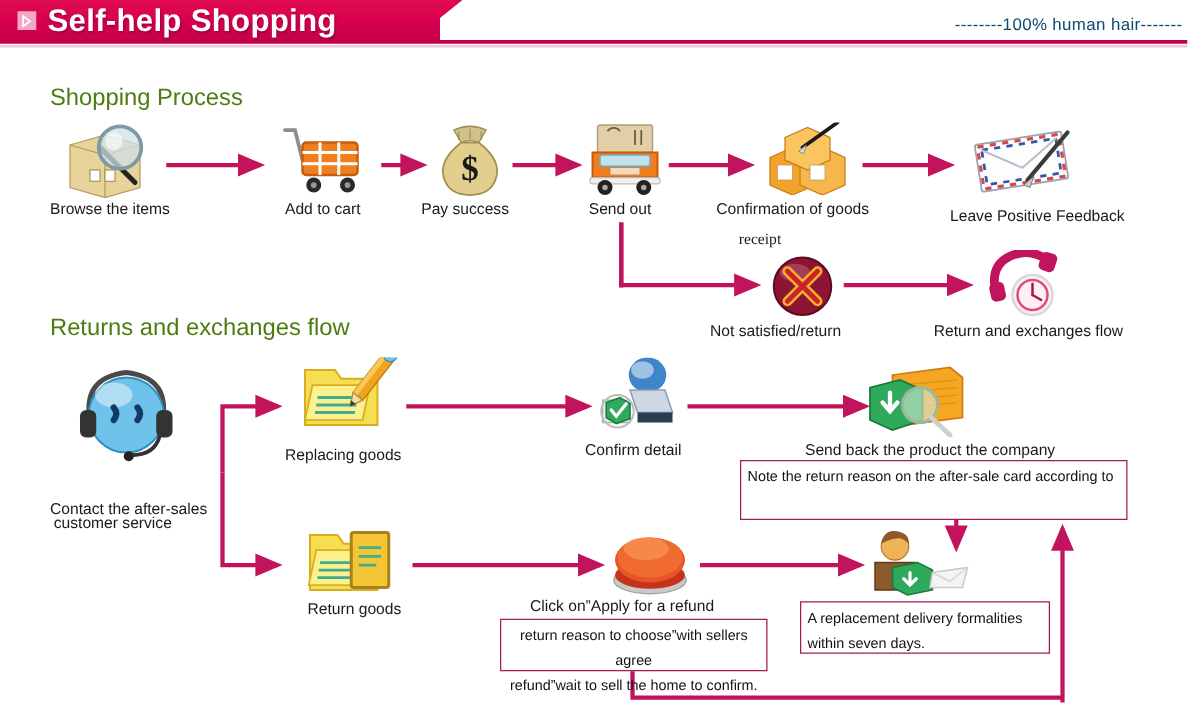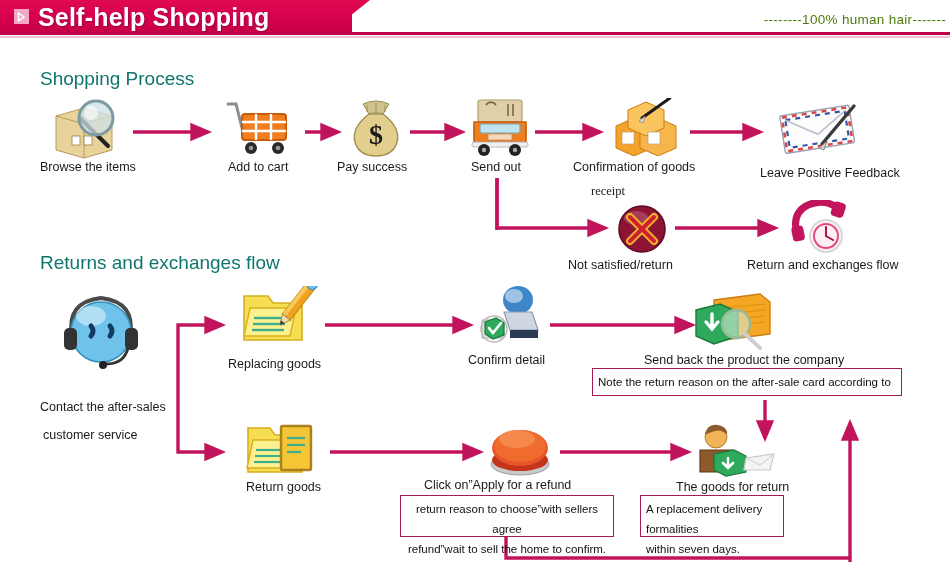--- a/index.html
+++ b/index.html
@@ -29,28 +29,28 @@
   }
   .hdr-arrow-box svg{display:block;}
   .hdr-title{
     position:absolute;left:38px;top:3px;
     font-size:25px;font-weight:bold;color:#ffffff;
     letter-spacing:0.2px;white-space:nowrap;
     text-shadow:1px 1px 2px rgba(120,0,45,.55);
   }
   .hdr-right{
     position:absolute;right:4px;top:12px;
-    font-size:13.5px;color:#4d7c0f;white-space:nowrap;letter-spacing:.3px;
+    font-size:13.5px;color:#0c4a6e;white-space:nowrap;letter-spacing:.3px;
   }
   .hdr-rule1{position:absolute;left:0;top:32px;width:950px;height:3px;background:#c2004a;}
   .hdr-rule2{position:absolute;left:0;top:36px;width:950px;height:2px;background:#f0c7d8;}
 
   
   .sec-title{
-    position:absolute;font-size:19px;color:#0f766e;white-space:nowrap;
+    position:absolute;font-size:19px;color:#4d7c0f;white-space:nowrap;
   }
   .sec-title.s1{left:40px;top:68px;}
   .sec-title.s2{left:40px;top:252px;}
 
   
   .lbl{
     position:absolute;font-size:12.5px;color:#1a1a1a;white-space:nowrap;
   }
 
   
@@ -258,21 +258,21 @@
       <ellipse cx="33" cy="28" rx="15" ry="10" fill="#ffffff" fill-opacity=".45"></ellipse>
       <path d="M33 38 q4 5 0 10" fill="none" stroke="#123a63" stroke-width="5" stroke-linecap="round"></path>
       <path d="M52 38 q4 5 0 10" fill="none" stroke="#123a63" stroke-width="5" stroke-linecap="round"></path>
       <rect x="6" y="40" width="13" height="22" rx="5" fill="#333"></rect>
       <rect x="67" y="40" width="13" height="22" rx="5" fill="#333"></rect>
       <path d="M70 60 Q66 76 48 76" fill="none" stroke="#333" stroke-width="3"></path>
       <circle cx="45" cy="77" r="4" fill="#222"></circle>
     </svg>
   </div>
   <div class="lbl" style="left:40px;top:400px;">Contact the after-sales</div>
-  <div class="lbl" style="left:43px;top:428px;">customer service</div>
+  <div class="lbl" style="left:43px;top:411px;">customer service</div>
 
   <div class="icon" style="left:240px;top:286px;">
     <svg width="80" height="60" viewBox="0 0 80 60">
       <path d="M4 10 L28 10 L33 17 L62 17 L62 54 L4 54 Z" fill="#f6de52" stroke="#d8ae1e" stroke-width="1.6"></path>
       <path d="M10 22 L56 22 L50 50 L4 50 Z" fill="#fdf08e" stroke="#d8ae1e" stroke-width="1.4"></path>
       <g stroke="#3fae8e" stroke-width="2.4">
           <line x1="14" y1="32" x2="46" y2="32"></line>
           <line x1="13" y1="38" x2="45" y2="38"></line>
           <line x1="12" y1="44" x2="44" y2="44"></line>
         </g>
@@ -354,27 +354,27 @@
       <path d="M11 11 q2 -12 13 -10 q10 2 9 10 q-5 -6 -12 -4 q-7 2 -10 4 Z" fill="#8d5a2b"></path>
       <path d="M6 26 L38 26 L38 48 L6 48 Z" fill="#8d5a2b" stroke="#5e3a17" stroke-width="1.2"></path>
       <path d="M20 30 L40 26 L52 32 L52 48 L32 52 L20 46 Z" fill="#2faa5d" stroke="#17793c" stroke-width="1.2"></path>
       <path d="M34 34 L34 43 M29 39 L34 44 L39 39" fill="none" stroke="#fff" stroke-width="2.6" stroke-linecap="round"></path>
       <path d="M52 34 L80 30 L76 46 L50 46 Z" fill="#f4f4f4" stroke="#c9c9c9" stroke-width="1.2"></path>
       <path d="M52 34 L66 41 L80 30" fill="none" stroke="#d6d6d6" stroke-width="1.2"></path>
     </svg>
   </div>
   <div class="lbl" style="left:676px;top:480px;text-align:center;">The goods for return</div>
 
-  <div class="note" style="left:592px;top:368px;width:310px;height:28px;">
+  <div class="note" style="left:592px;top:368px;width:310px;height:48px;">
     <div>Note the return reason on the after-sale card according to</div>
   </div>
 
   <div class="note" style="left:400px;top:495px;width:214px;height:42px;text-align:center;">
     <div>return reason to choose”with sellers agree</div>
     <div>refund”wait to sell the home to confirm.</div>
   </div>
 
-  <div class="note" style="left:640px;top:495px;width:144px;height:42px;">
+  <div class="note" style="left:640px;top:481px;width:200px;height:42px;">
     <div>A replacement delivery formalities</div>
     <div>within seven days.</div>
   </div>
 
 </div>
 
 </body></html>

